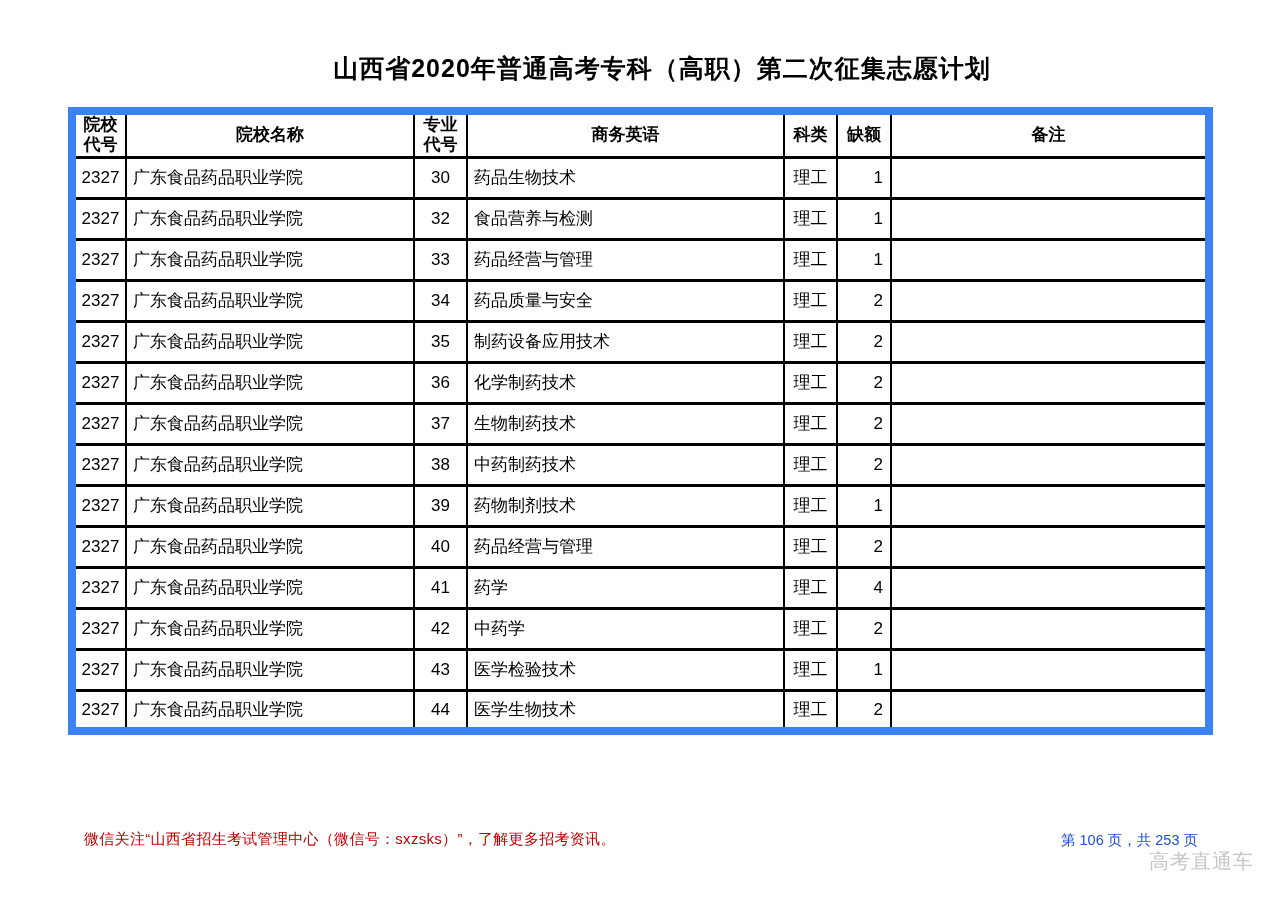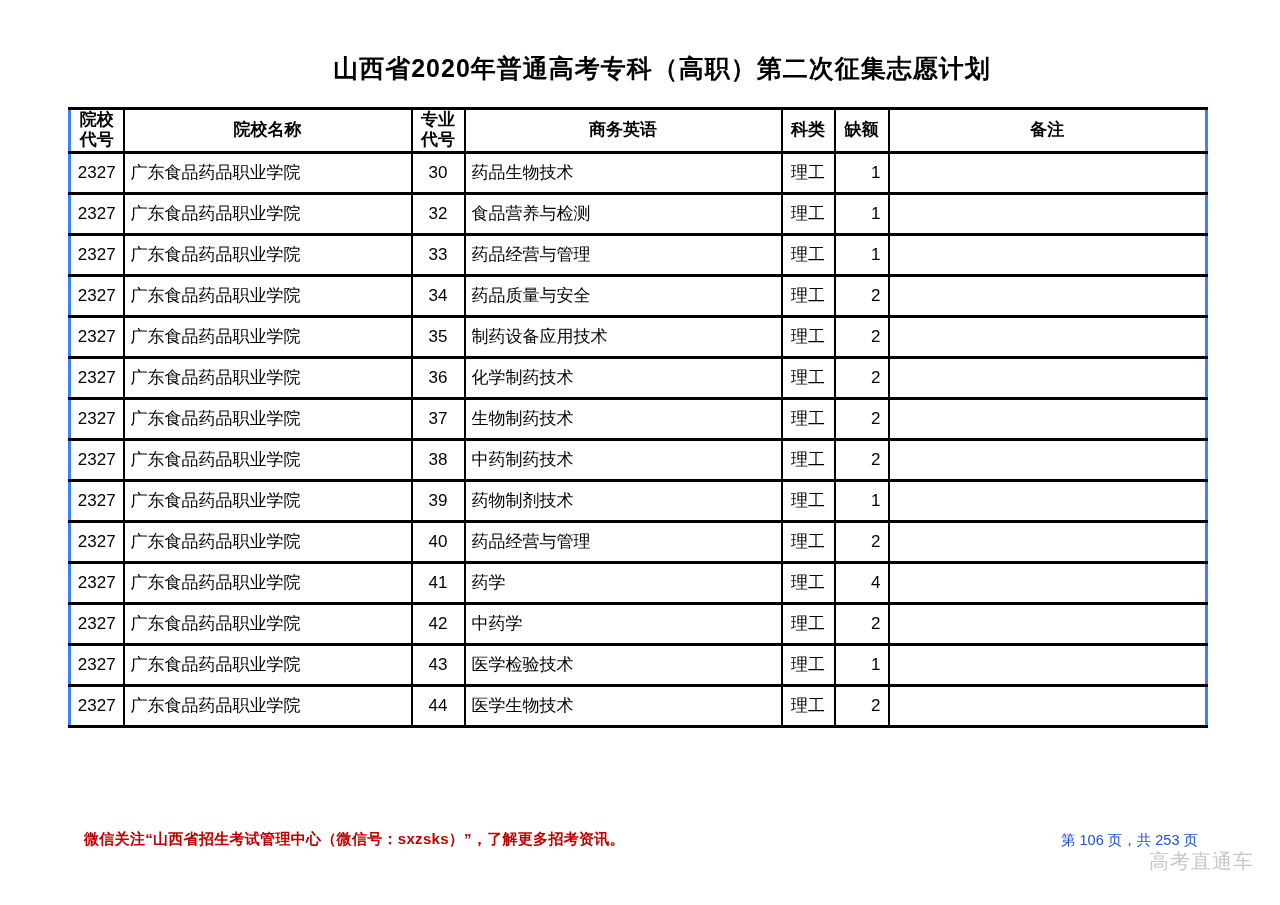--- a/index.html
+++ b/index.html
@@ -19,21 +19,21 @@
     font-weight: bold;
     letter-spacing: 1px;
     padding-left: 44px;
   }
   table.plan-table {
     position: absolute;
     left: 68px; top: 107px;
     width: 1137px;
     border-collapse: collapse;
     table-layout: fixed;
-    border: 3px solid #3b82f6;
+    border: 8px solid #3b82f6;
   }
   .plan-table th, .plan-table td {
     border: 2px solid #000;
     border-top-width: 3px;
     border-bottom-width: 3px;
     vertical-align: middle;
     overflow: hidden;
   }
   .plan-table th {
     height: 42px;
@@ -48,21 +48,21 @@
     font-size: 17px;
     white-space: nowrap;
   }
   td.cell-center { text-align: center; }
   td.cell-left   { text-align: left; padding-left: 6px; }
   td.cell-right  { text-align: right; padding-right: 7px; }
   .wechat-notice {
     position: absolute;
     left: 84px; top: 830px;
     font-size: 15px;
-    font-weight: bold;
+    font-weight: normal;
     letter-spacing: 0.3px;
     text-align: center;
   }
   .page-number {
     position: absolute;
     right: 82px; top: 831px;
     font-size: 14.5px;
     color: #1d4ed8;
   }
   .watermark {

